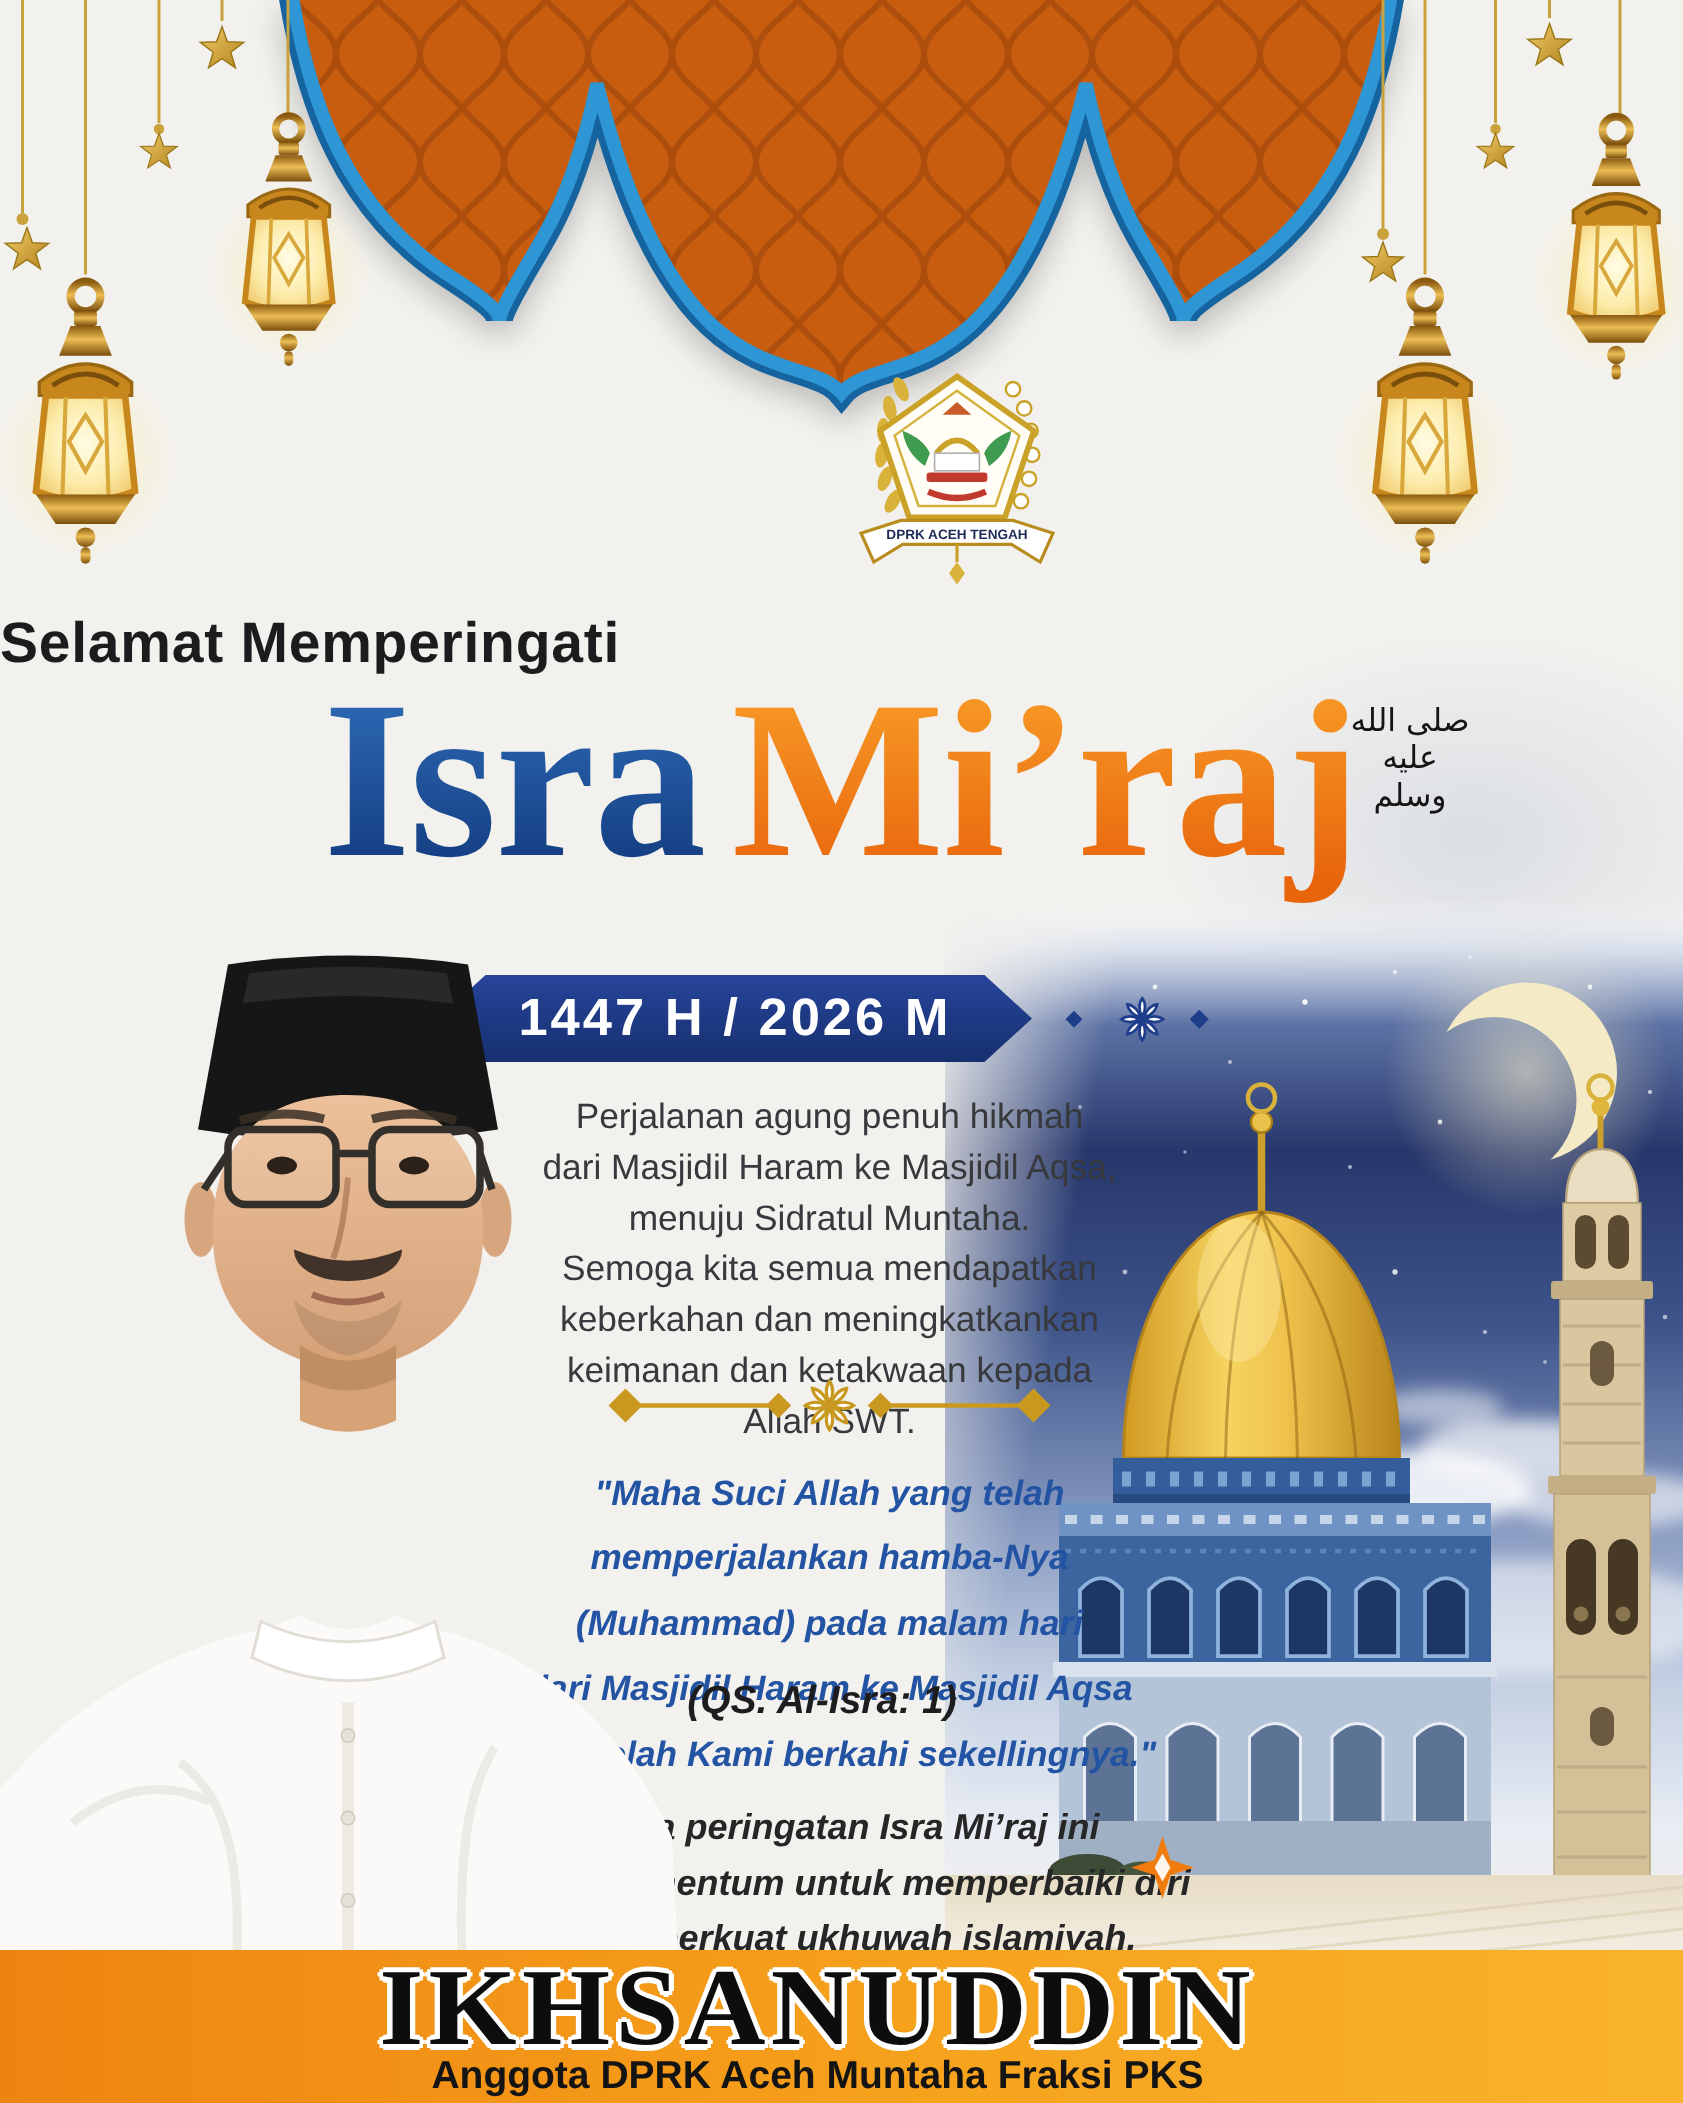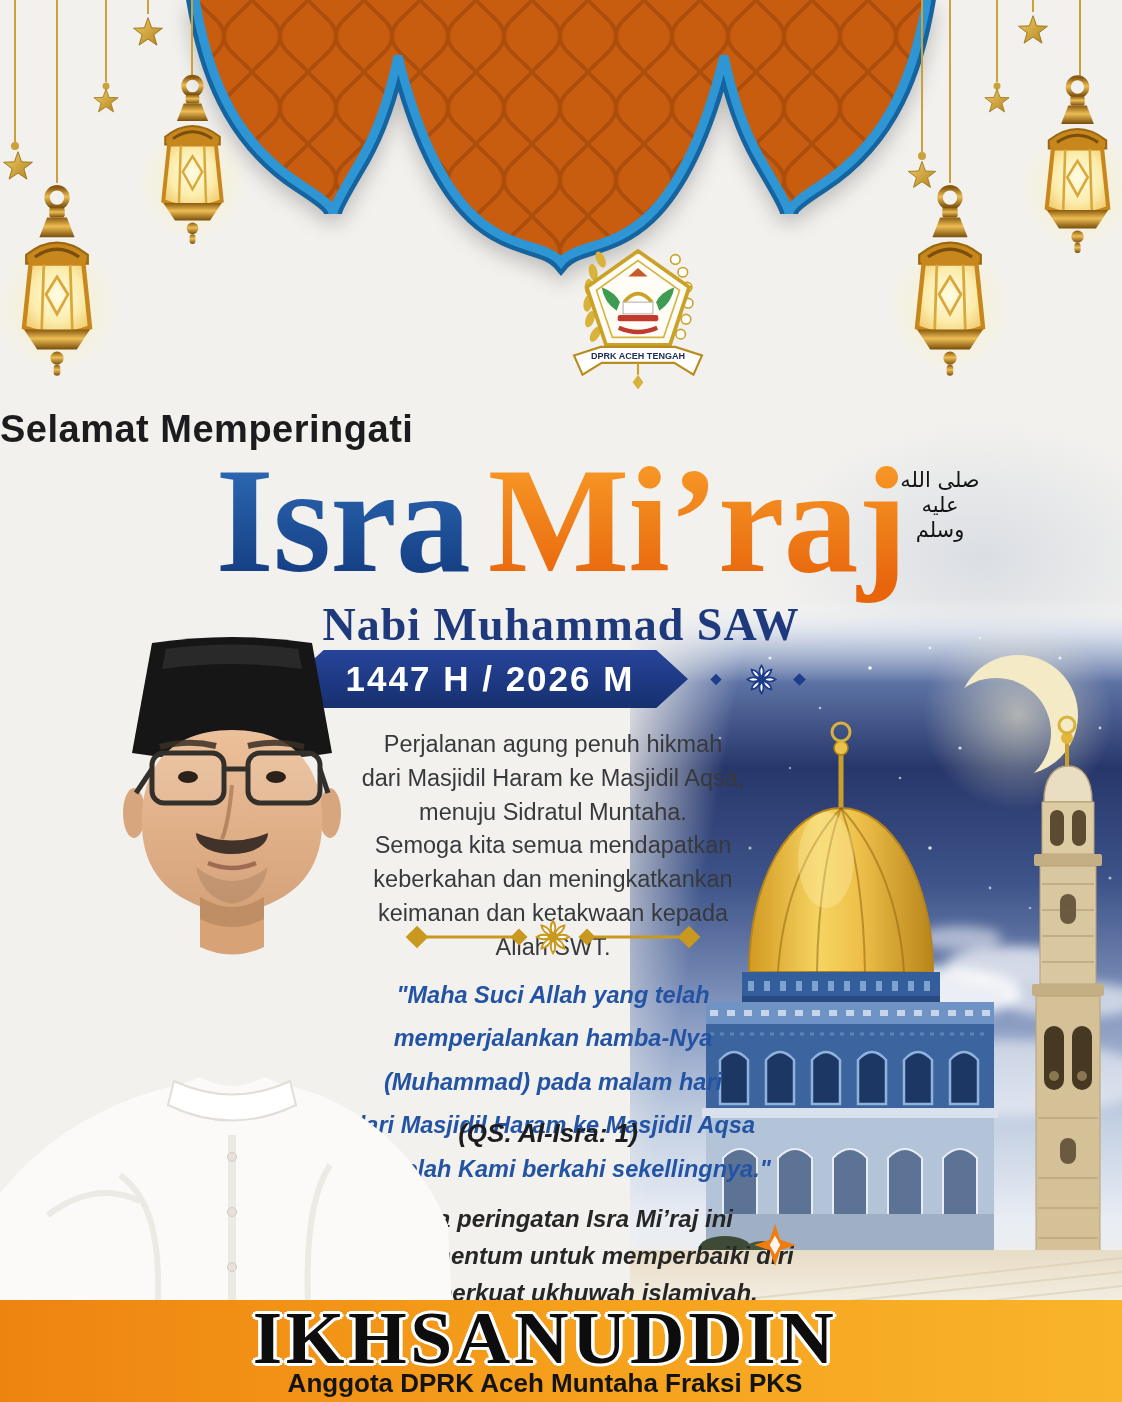--- a/index.html
+++ b/index.html
@@ -359,21 +359,20 @@
     <polygon points="70,130 75,137 70,144 65,137" fill="#d8b23a"></polygon>
   </svg>
 
   <div class="abs greeting">Selamat Memperingati</div>
   <h1 class="abs title" style="margin:0"><span class="w1">Isra</span><span class="w2">Mi’raj</span></h1>
   <div class="abs salawat">
     <div>صلى الله</div>
     <div>عليه</div>
     <div>وسلم</div>
   </div>
-  <div class="abs subtitle">Nabi Muhammad SAW</div>
 
   <div class="abs ribbon-row">
     <svg class="orn-navy" width="108" height="44" viewBox="0 0 108 44">
       <rect x="4" y="18" width="9" height="9" transform="rotate(45 8.5 22.5)" fill="#1e3d8b"></rect>
       <use href="#flower8" x="30" y="6" width="33" height="33" style="color:#1e3d8b"></use>
       <rect x="88" y="18.5" width="8" height="8" transform="rotate(45 92 22.5)" fill="#1e3d8b"></rect>
     </svg>
     <div class="ribbon">1447 H / 2026 M</div>
     <svg class="orn-navy" width="108" height="44" viewBox="0 0 108 44">
       <rect x="12" y="18.5" width="8" height="8" transform="rotate(45 16 22.5)" fill="#1e3d8b"></rect>

